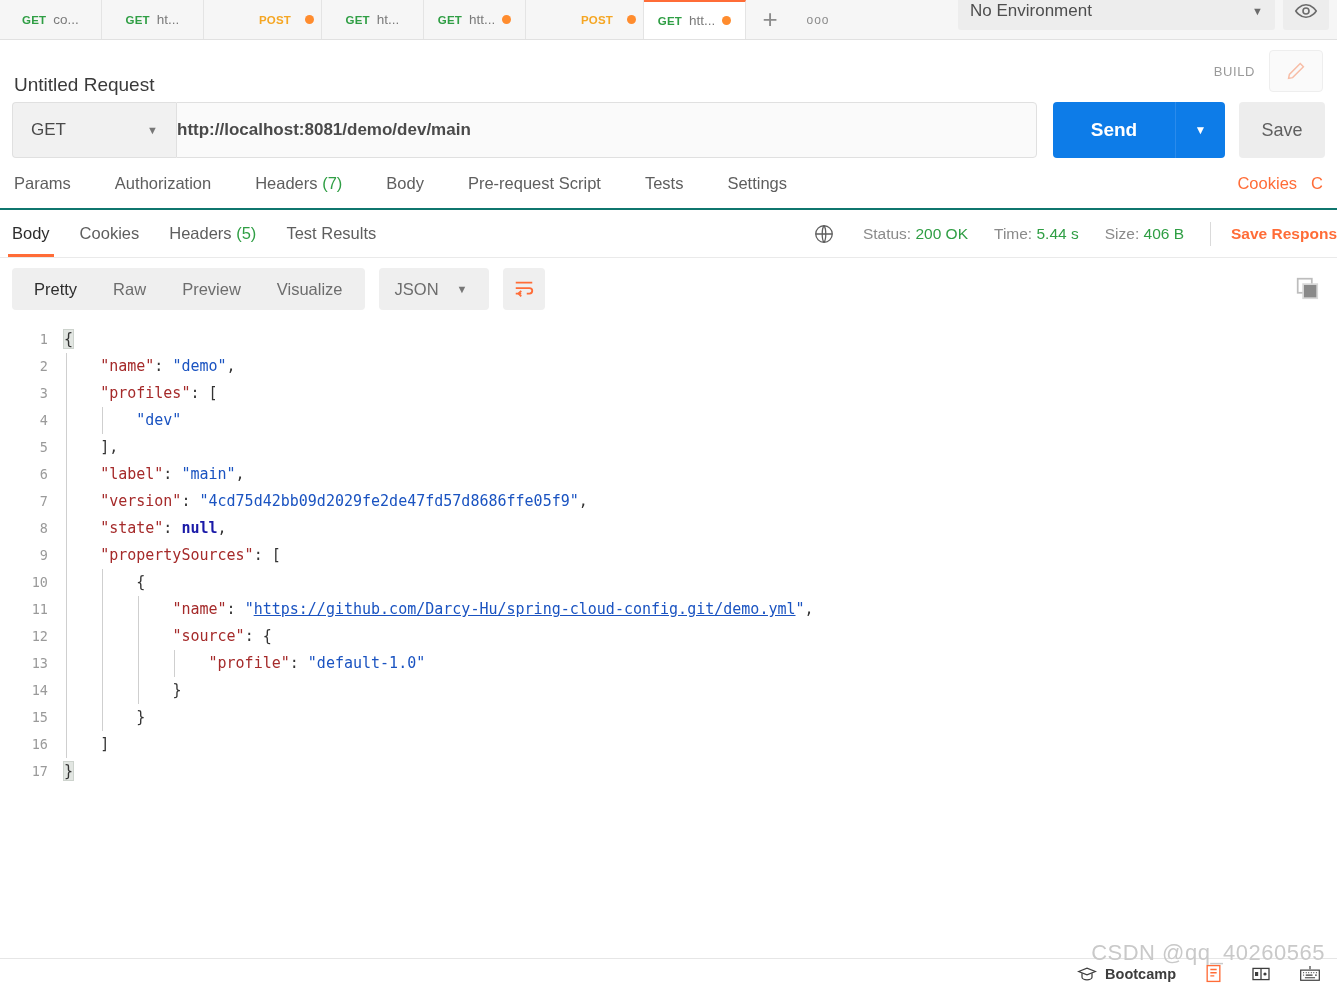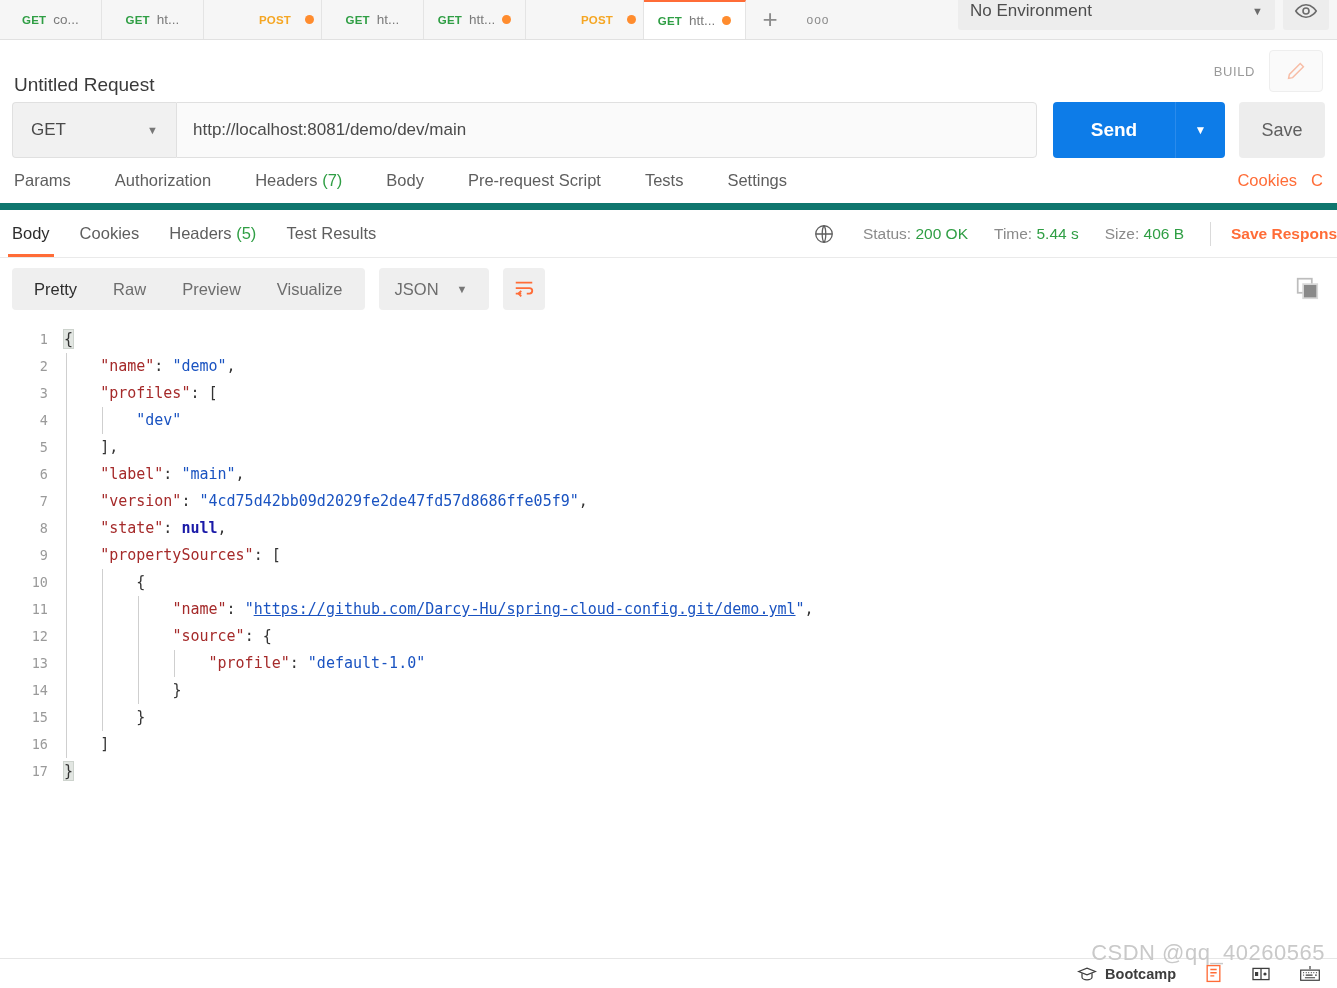--- a/index.html
+++ b/index.html
@@ -146,24 +146,25 @@
     color: #4a4a4a;
     cursor: pointer;
   }
   .method-select .caret { margin-left: auto; font-size: 11px; color: #777; }
   .url-input {
     flex: 1;
     background: #fafafa;
     border: 1px solid #e0e0e0;
     border-radius: 0 4px 4px 0;
     display: flex; align-items: center;
-    padding: 0 16px;
+    padding: 0 0;
     font-size: 17px;
     color: #4a4a4a;
     cursor: text;
+    font-weight: bold;
   }
   .send-btn {
     width: 122px;
     margin-left: 16px;
     background: #0d7ce8;
     color: #fff;
     font-size: 19px;
     font-weight: bold;
     border-radius: 4px 0 0 4px;
     display: flex; align-items: center; justify-content: center;
@@ -189,21 +190,21 @@
     display: flex; align-items: center; justify-content: center;
     cursor: pointer;
   }
 
   
   .req-tabs {
     display: flex;
     align-items: center;
     height: 52px;
     padding: 0 14px;
-    border-bottom: 7px solid #0f766e;
+    border-bottom: 2px solid #0f766e;
     gap: 12px;
   }
   .req-tabs .rt {
     font-size: 16.5px;
     color: #5e5e5e;
     margin-right: 44px;
     cursor: pointer;
     white-space: nowrap;
   }
   .req-tabs .rt .count { color: #2f9e44; }

